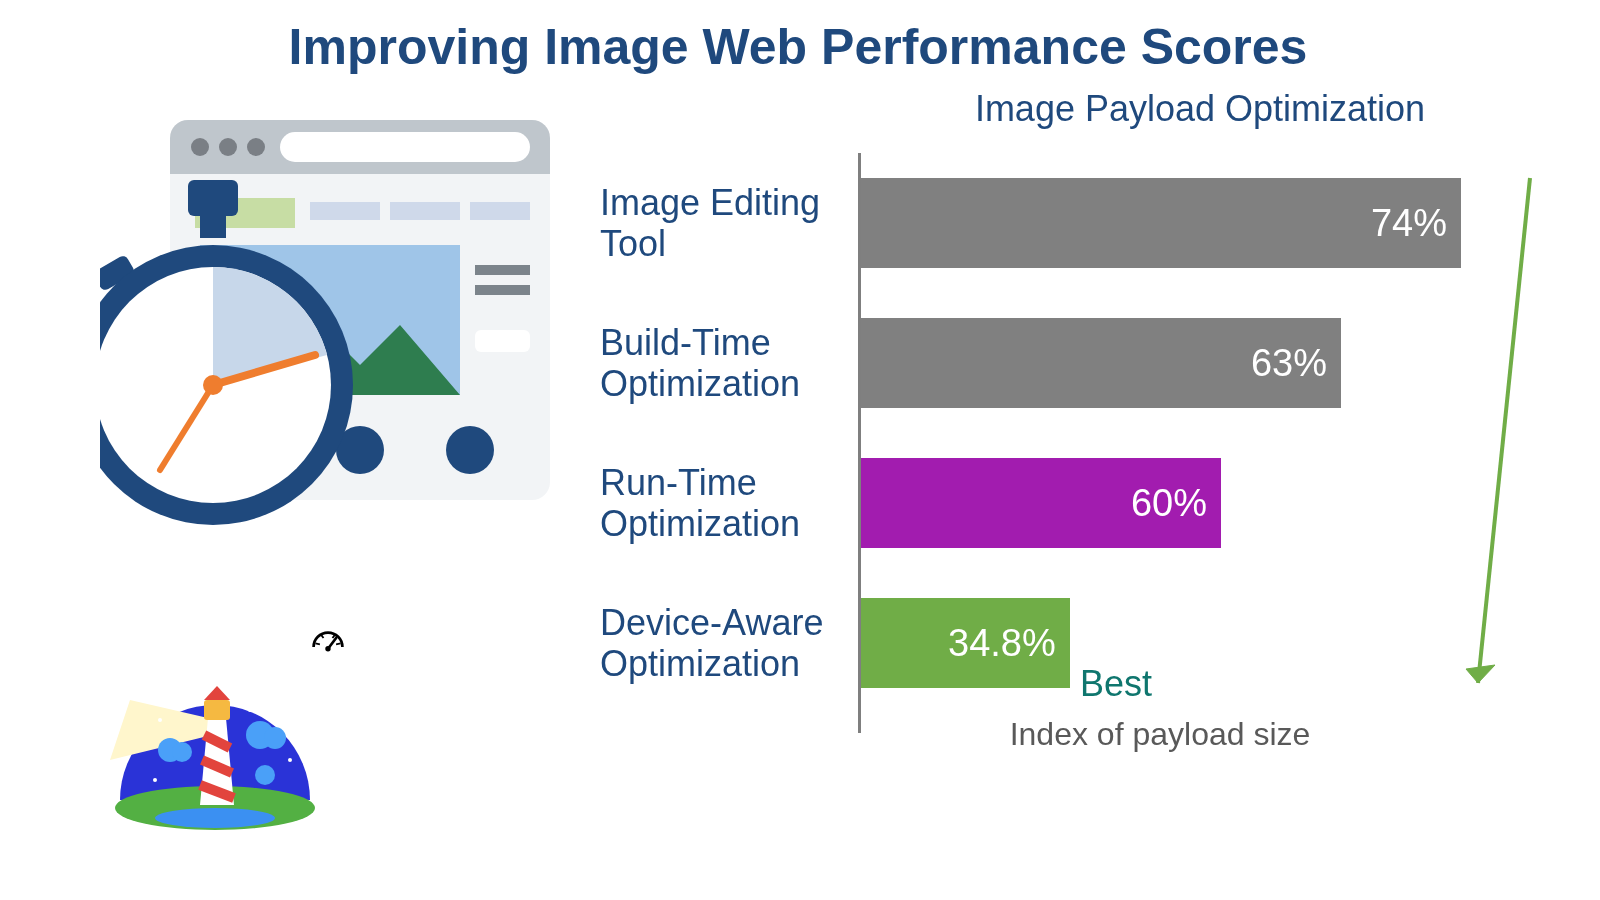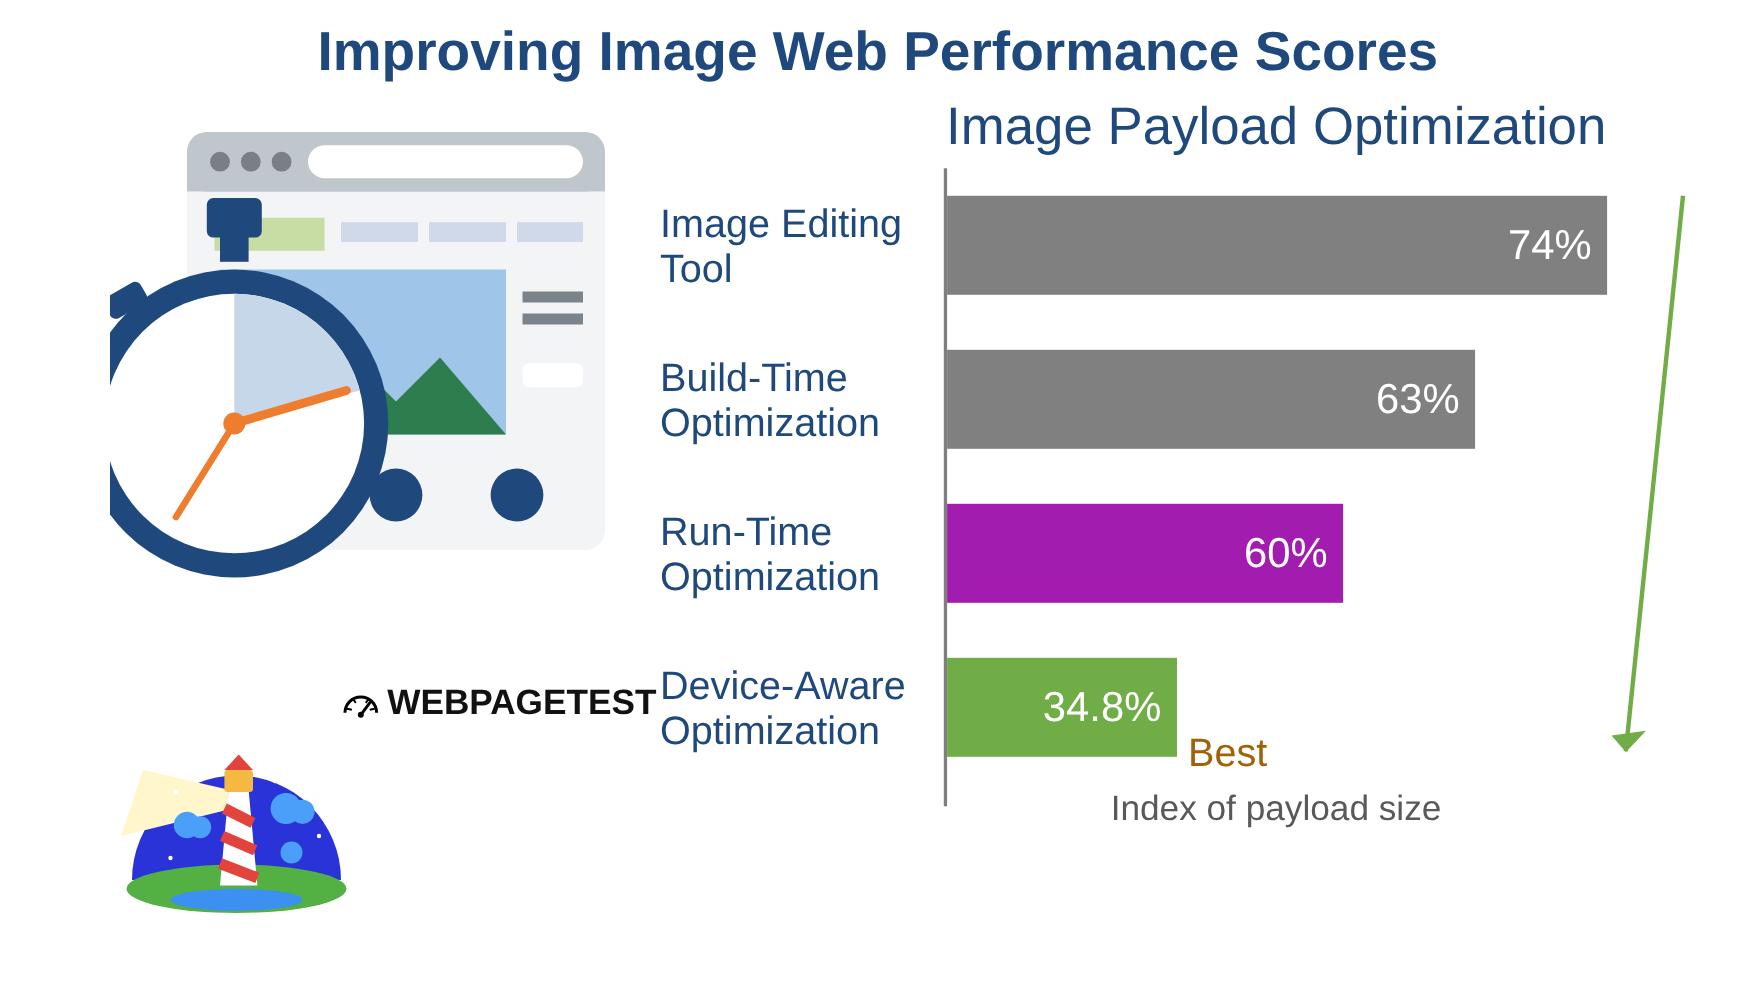--- a/index.html
+++ b/index.html
@@ -62,22 +62,22 @@
     left: 600px;
     top: 88px;
     width: 950px;
     height: 770px;
   }
   .chart-title {
     position: absolute;
     top: 0;
     left: 260px;
     width: 680px;
-    text-align: left;
-    font-size: 48px;
+    text-align: center;
+    font-size: 36px;
     color: #1f497d;
   }
   .plot {
     position: absolute;
     top: 65px;
     left: 0;
     width: 950px;
     height: 600px;
   }
   .axis-line {
@@ -125,21 +125,21 @@
     position: absolute;
     left: 260px;
     bottom: 0;
     width: 600px;
     text-align: center;
     font-size: 32px;
     color: #595959;
   }
   .best-label {
     position: absolute;
-    color: #a16207;
+    color: #0f766e;
     font-size: 36px;
   }
   .arrow {
     position: absolute;
     stroke: #70ad47;
     fill: #70ad47;
   }
 </style>
 </head>
 <body>
@@ -193,21 +193,20 @@
   <div class="webpagetest">
     <svg class="wpt-gauge" viewBox="0 0 40 40">
       <path d="M4 30 A16 16 0 0 1 36 30" fill="none" stroke="#000" stroke-width="3"></path>
       <line x1="6" y1="26" x2="11" y2="27" stroke="#000" stroke-width="2"></line>
       <line x1="12" y1="16" x2="15" y2="20" stroke="#000" stroke-width="2"></line>
       <line x1="28" y1="16" x2="25" y2="20" stroke="#000" stroke-width="2"></line>
       <line x1="34" y1="26" x2="29" y2="27" stroke="#000" stroke-width="2"></line>
       <line x1="20" y1="32" x2="29" y2="20" stroke="#000" stroke-width="3" stroke-linecap="round"></line>
       <circle cx="20" cy="32" r="3" fill="#000"></circle>
     </svg>
-    <span>WEBPAGETEST</span>
   </div>
 
   <div class="lighthouse">
     <svg viewBox="0 0 230 190" width="230" height="190">
       <path d="M20 160 A95 95 0 0 1 210 160 Z" fill="#2a33d7"></path>
       <ellipse cx="115" cy="168" rx="100" ry="22" fill="#53b043"></ellipse>
       <ellipse cx="115" cy="178" rx="60" ry="10" fill="#3b90f2"></ellipse>
 
       <path d="M30 60 L108 78 L108 96 L10 120 Z" fill="#fff6cc"></path>
 

